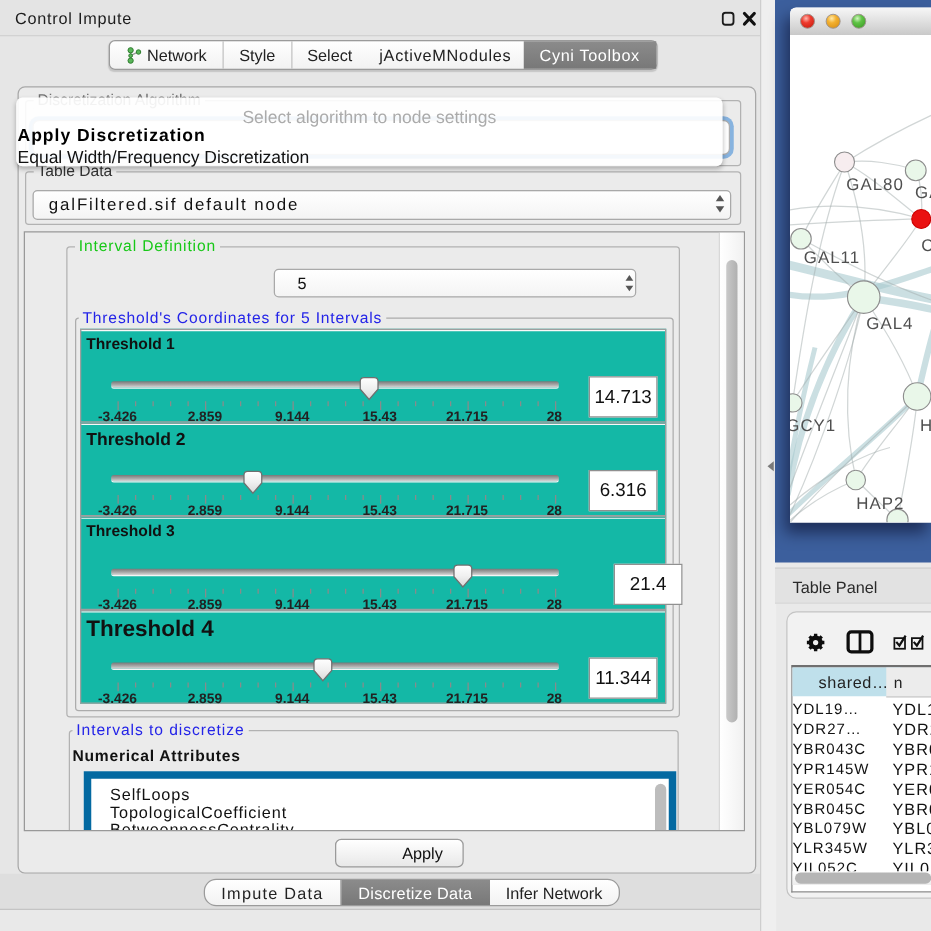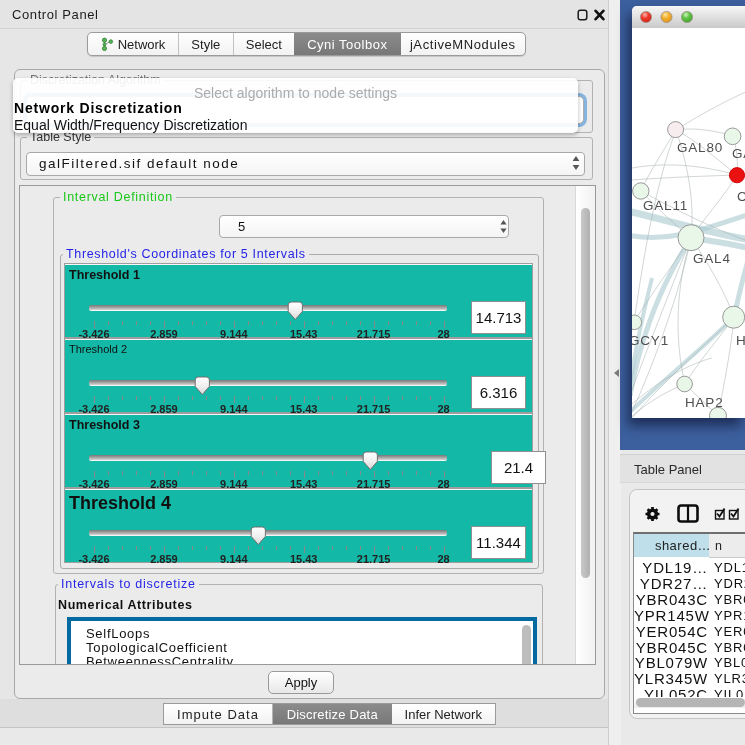--- a/index.html
+++ b/index.html
@@ -17,51 +17,51 @@
         <stop offset="0.5" stop-color="#f0f0f0"></stop>
         <stop offset="1" stop-color="#d8d8d8"></stop>
       </linearGradient>
 </defs>
   </svg>
 
 <div class="abs" style="left:0;top:0;width:608px;height:728px;background:#e6e6e6;"></div>
 <div class="abs" style="left:608px;top:0;width:12px;height:745px;background:#efefef;border-left:1px solid #cecece;"></div>
 <div class="abs" style="left:614px;top:369px;width:0;height:0;border-top:4px solid transparent;border-bottom:4px solid transparent;border-right:5px solid #555;opacity:0.75;"></div>
 <div class="abs" style="left:0;top:0;width:608px;height:28px;background:#e4e4e4;border-bottom:1px solid #d2d2d2;"></div>
-<div class="abs" style="left:12px;top:7px;font-size:13px;letter-spacing:0.6px;color:#1c1c1c;">Control Panel</div>
+<div class="abs" style="left:12px;top:7px;font-size:13px;letter-spacing:0.6px;color:#1c1c1c;">Control Impute</div>
 
 <svg class="abs" style="left:577px;top:9px;" width="28" height="12" viewBox="0 0 28 12">
   <rect x="1.2" y="1.2" width="8.6" height="9.6" rx="2.2" fill="none" stroke="#1b1b1b" stroke-width="1.5"></rect>
   <path d="M18.6 1.8 L26.4 10.2 M26.4 1.8 L18.6 10.2" stroke="#111" stroke-width="2.6" stroke-linecap="round"></path>
 </svg>
 
 <div class="abs" style="left:87px;top:32px;width:437px;height:22px;border:1px solid #9b9b9b;border-radius:5px;
      background:linear-gradient(#ffffff,#f2f2f2);box-shadow:0 1px 1px rgba(0,0,0,0.15);display:flex;">
   <div style="flex:0 0 90px;display:flex;align-items:center;justify-content:center;font-size:13px;color:#222;border-right:1px solid #c2c2c2;">
     <svg width="13" height="15" viewBox="0 0 13 15" style="margin-right:4px;">
       <path d="M3.5 4 V11 M3.5 7.5 L9.5 4.5" stroke="#999" stroke-width="1"></path>
       <circle cx="3.5" cy="3.2" r="2.1" fill="#59b559" stroke="#2f7d2f" stroke-width="0.8"></circle>
       <circle cx="3.5" cy="11.5" r="2.1" fill="#59b559" stroke="#2f7d2f" stroke-width="0.8"></circle>
       <circle cx="9.8" cy="4.6" r="1.8" fill="#59b559" stroke="#2f7d2f" stroke-width="0.8"></circle>
       <circle cx="3.5" cy="7.5" r="1.5" fill="#59b559" stroke="#2f7d2f" stroke-width="0.8"></circle>
     </svg>Network</div>
   <div style="flex:0 0 53.6px;display:flex;align-items:center;justify-content:center;font-size:13px;color:#222;border-right:1px solid #c2c2c2;">Style</div>
   <div style="flex:0 0 60.5px;display:flex;align-items:center;justify-content:center;font-size:13px;color:#222;">Select</div>
+  <div style="flex:1;display:flex;align-items:center;justify-content:center;font-size:13px;color:#222;border-radius:0 5px 5px 0;letter-spacing:0.6px;">jActiveMNodules</div>
   <div style="flex:0 0 106.5px;letter-spacing:0.5px;display:flex;align-items:center;justify-content:center;font-size:13px;color:#fff;background:linear-gradient(#8b8b8b,#787878);">Cyni Toolbox</div>
-  <div style="flex:1;display:flex;align-items:center;justify-content:center;font-size:13px;color:#222;border-radius:0 5px 5px 0;letter-spacing:0.6px;">jActiveMNodules</div>
 </div>
 
 <div class="abs" style="left:14px;top:69px;width:589px;height:628px;border:1px solid #a8a8a8;border-radius:6px;background:#ebebeb;"></div>
 
 <div class="grpbox" style="left:20px;top:80px;width:571px;height:51px;"></div>
 <div class="grptitle" style="left:27px;top:74px;color:#6f6f6f;">Discretization Algorithm</div>
 <div class="abs" style="left:26px;top:96px;width:556px;height:26px;background:#fff;border:1px solid #aeaeae;border-radius:5px;box-shadow:0 0 0 3px rgba(110,165,220,0.8);"></div>
 
 <div class="grpbox" style="left:20px;top:137px;width:571px;height:41px;"></div>
-<div class="grptitle" style="left:27px;top:131px;color:#333;">Table Style</div>
+<div class="grptitle" style="left:27px;top:131px;color:#333;">Table Data</div>
 <div class="abs" style="left:26px;top:152px;width:557px;height:22px;background:linear-gradient(#ffffff,#f4f4f4);border:1px solid #a9a9a9;border-radius:4px;"></div>
 <div class="abs" style="left:39px;top:156px;font-size:13.5px;letter-spacing:1.5px;color:#111;">galFiltered.sif default node</div>
 <svg class="abs" style="left:571px;top:155px;" width="10" height="16" viewBox="0 0 10 16">
   <path d="M5 1 L8.4 6 H1.6 Z" fill="#555"></path>
     <path d="M5 15 L8.4 10 H1.6 Z" fill="#555"></path>
 </svg>
 
 <div class="abs" style="left:19px;top:185px;width:575px;height:478px;border:1px solid #999;background:#ebebeb;overflow:hidden;" id="scrollpane">
 
   <div id="spcontent" class="abs" style="left:0;top:0;width:556px;height:480px;">
@@ -111,21 +111,21 @@
       <div class="abs" style="left:143.8px;top:64px;width:50px;text-align:center;font-size:11px;font-weight:bold;color:#222;">9.144</div>
       <div class="abs" style="left:213.7px;top:64px;width:50px;text-align:center;font-size:11px;font-weight:bold;color:#222;">15.43</div>
       <div class="abs" style="left:283.6px;top:64px;width:50px;text-align:center;font-size:11px;font-weight:bold;color:#222;">21.715</div>
       <div class="abs" style="left:353.5px;top:64px;width:50px;text-align:center;font-size:11px;font-weight:bold;color:#222;">28</div>
       <svg class="abs" style="left:222.4px;top:37px;" width="17" height="20" viewBox="0 0 17 20">
           <path d="M1.2 4 Q1.2 1 4.2 1 L12.4 1 Q15.4 1 15.4 4 L15.4 10.4 L8.3 18.6 L1.2 10.4 Z" fill="url(#thg)" stroke="#6f6f6f" stroke-width="1"></path>
         </svg>
       <div class="abs" style="left:406px;top:37px;width:53px;height:31px;background:#fff;border:1px solid #909090;display:flex;align-items:center;justify-content:center;font-size:15px;color:#111;">14.713</div>
     </div>
     <div class="abs tbox" style="left:44px;top:152px;">
-      <div class="abs" style="left:4px;top:4px;font-size:11px;font-weight:normal;color:#111;">Threshold 2</div>
+      <div class="abs" style="left:4px;top:4px;font-size:14px;font-weight:bold;color:#111;">Threshold 2</div>
       <div class="abs" style="left:24px;top:41px;width:358px;height:5px;border-radius:2px;background:linear-gradient(#787878,#a8a8a8 55%,#d8d8d8);box-shadow:0 1px 0 #f5f5f5;"></div>
       <div class="abs" style="left:29.0px;top:57px;width:1px;height:7px;background:#8a8a8a;"></div>
         <div class="abs" style="left:43.0px;top:57px;width:1px;height:4px;background:#8a8a8a;"></div>
         <div class="abs" style="left:57.0px;top:57px;width:1px;height:4px;background:#8a8a8a;"></div>
         <div class="abs" style="left:70.9px;top:57px;width:1px;height:4px;background:#8a8a8a;"></div>
         <div class="abs" style="left:84.9px;top:57px;width:1px;height:4px;background:#8a8a8a;"></div>
         <div class="abs" style="left:98.9px;top:57px;width:1px;height:7px;background:#8a8a8a;"></div>
         <div class="abs" style="left:112.9px;top:57px;width:1px;height:4px;background:#8a8a8a;"></div>
         <div class="abs" style="left:126.9px;top:57px;width:1px;height:4px;background:#8a8a8a;"></div>
         <div class="abs" style="left:140.8px;top:57px;width:1px;height:4px;background:#8a8a8a;"></div>
@@ -234,45 +234,45 @@
       <div class="abs" style="left:353.5px;top:64px;width:50px;text-align:center;font-size:11px;font-weight:bold;color:#222;">28</div>
       <svg class="abs" style="left:185.0px;top:37px;" width="17" height="20" viewBox="0 0 17 20">
           <path d="M1.2 4 Q1.2 1 4.2 1 L12.4 1 Q15.4 1 15.4 4 L15.4 10.4 L8.3 18.6 L1.2 10.4 Z" fill="url(#thg)" stroke="#6f6f6f" stroke-width="1"></path>
         </svg>
       <div class="abs" style="left:406px;top:37px;width:53px;height:31px;background:#fff;border:1px solid #909090;display:flex;align-items:center;justify-content:center;font-size:15px;color:#111;">11.344</div>
     </div>
 
     <div class="grpbox" style="left:35px;top:398px;width:486px;height:120px;"></div>
     <div class="grptitle" style="left:38px;top:392px;color:#2424e8;letter-spacing:0.75px;">Intervals to discretize</div>
     <div class="abs" style="left:38px;top:412px;font-size:12.5px;font-weight:bold;letter-spacing:0.6px;color:#111;">Numerical Attributes</div>
-    <div class="abs" style="left:47px;top:431px;width:462px;height:60px;background:#fff;border:4px solid #0369a1;">
+    <div class="abs" style="left:47px;top:431px;width:462px;height:60px;background:#fff;border:6px solid #0369a1;">
       <div style="position:absolute;left:15px;top:6px;font-size:13px;letter-spacing:0.7px;color:#111;line-height:14.2px;">SelfLoops<br>TopologicalCoefficient<br>BetweennessCentrality</div>
       <div style="position:absolute;right:2px;top:4px;width:9px;height:60px;background:#bdbdbd;border-radius:5px;"></div>
     </div>
   </div>
 
   <div class="abs" style="right:0;top:0;width:19px;height:478px;background:linear-gradient(90deg,#ffffff,#f1f1f1);border-left:1px solid #d8d8d8;"></div>
   <div class="abs" style="right:5px;top:22px;width:9px;height:370px;background:linear-gradient(90deg,#c9c9c9,#b0b0b0);border-radius:5px;"></div>
 </div>
 
 <div class="abs" style="left:268px;top:671px;width:64px;height:21px;border:1px solid #9a9a9a;border-radius:5px;
-     background:linear-gradient(#ffffff,#e8e8e8);display:flex;align-items:center;justify-content:center;font-size:13px;color:#111;">Apply</div>
+     background:linear-gradient(#ffffff,#e8e8e8);display:flex;align-items:center;justify-content:center;font-size:13px;color:#111;padding-left:37px;">Apply</div>
 
 <div class="abs" style="left:0;top:699px;width:608px;height:29px;background:#dedede;"></div>
-<div class="abs" style="left:163px;top:703px;width:331px;height:20px;border:1px solid #9b9b9b;border-radius:0;
+<div class="abs" style="left:163px;top:703px;width:331px;height:20px;border:1px solid #9b9b9b;border-radius:10px;
      background:linear-gradient(#ffffff,#f2f2f2);display:flex;">
   <div style="flex:0 0 108px;letter-spacing:1px;display:flex;align-items:center;justify-content:center;font-size:13px;color:#222;border-right:1px solid #b5b5b5;">Impute Data</div>
   <div style="flex:0 0 118.5px;letter-spacing:0.2px;display:flex;align-items:center;justify-content:center;font-size:13px;color:#fff;background:linear-gradient(#8b8b8b,#787878);">Discretize Data</div>
   <div style="flex:1;display:flex;align-items:center;justify-content:center;font-size:13px;color:#222;">Infer Network</div>
 </div>
 
 <div class="abs" style="left:13px;top:78px;width:565px;height:55px;background:rgba(255,255,255,0.91);
      border-radius:5px;box-shadow:0 2px 4px rgba(0,0,0,0.28);"></div>
 <div class="abs" style="left:13px;top:85px;width:565px;text-align:center;font-size:14px;color:#ababab;">Select algorithm to node settings</div>
-<div class="abs" style="left:14px;top:100px;font-size:14px;letter-spacing:0.8px;font-weight:bold;color:#000;">Network Discretization</div>
+<div class="abs" style="left:14px;top:100px;font-size:14px;letter-spacing:0.8px;font-weight:bold;color:#000;">Apply Discretization</div>
 <div class="abs" style="left:14px;top:117px;font-size:14px;color:#111;">Equal Width/Frequency Discretization</div>
 
 <div class="abs" style="left:0;top:727px;width:608px;height:1px;background:#c4c4c4;"></div>
 
 <div class="abs" style="left:620px;top:0;width:125px;height:450px;background:#3c5f9d;"></div>
 
 <div class="abs" style="left:632px;top:6px;width:113px;height:412px;box-shadow:-4px 8px 12px rgba(0,0,25,0.5);background:#fff;border-radius:5px 0 0 0;"></div>
 <div class="abs" style="left:632px;top:6px;width:113px;height:22px;background:linear-gradient(#f7f7f7,#c9c9c9);border-bottom:1px solid #919191;border-radius:5px 0 0 0;"></div>
 <svg class="abs" style="left:638px;top:10px;" width="60" height="14" viewBox="0 0 60 14">
   <defs>
@@ -375,17 +375,17 @@
     <rect x="71.5" y="7.5" width="8.5" height="8.5"></rect>
     <path d="M73 10.5 L75.5 13.5 L80.5 5.5" stroke-width="1.8"></path>
     <rect x="85.5" y="7.5" width="8.5" height="8.5"></rect>
     <path d="M87 10.5 L89.5 13.5 L94.5 5.5" stroke-width="1.8"></path>
   </g>
 </svg>
 
 <div class="abs" style="left:633px;top:532px;width:112px;height:179px;background:#fff;border:1px solid #8a8a8a;border-top:2px solid #6f6f6f;border-right:none;"></div>
 <div class="abs" style="left:634px;top:534px;width:74px;height:23px;background:#bfe0eb;border-right:1px solid #8fb6c4;display:flex;align-items:center;justify-content:center;padding-left:12px;font-size:13px;letter-spacing:0.5px;color:#222;">shared…</div>
 <div class="abs" style="left:709px;top:534px;width:36px;height:23px;background:#ececec;border-bottom:1px solid #c9c9c9;font-size:12.5px;color:#222;padding-left:6px;display:flex;align-items:center;">n</div>
-<div class="abs" style="left:634px;top:560px;width:74px;text-align:right;font-size:15px;letter-spacing:0.8px;color:#111;line-height:15.9px;" id="tcol1">YDL19…<br>YDR27…<br>YBR043C<br>YPR145W<br>YER054C<br>YBR045C<br>YBL079W<br>YLR345W<br>YIL052C</div>
+<div class="abs" style="left:634px;top:560px;width:74px;text-align:left;font-size:12px;letter-spacing:0.8px;color:#111;line-height:15.9px;" id="tcol1">YDL19…<br>YDR27…<br>YBR043C<br>YPR145W<br>YER054C<br>YBR045C<br>YBL079W<br>YLR345W<br>YIL052C</div>
 <div class="abs" style="left:714px;top:560px;width:40px;font-size:13px;letter-spacing:0.8px;color:#111;line-height:15.9px;" id="tcol2">YDL1<br>YDR2<br>YBR0<br>YPR1<br>YER0<br>YBR0<br>YBL0<br>YLR3<br>YIL0</div>
 
 <div class="abs" style="left:634px;top:697px;width:111px;height:11px;background:linear-gradient(#fff,#ededed);"></div>
 <div class="abs" style="left:636px;top:698px;width:109px;height:9px;background:#b5b5b5;border-radius:5px;"></div>
 
 </body></html>

